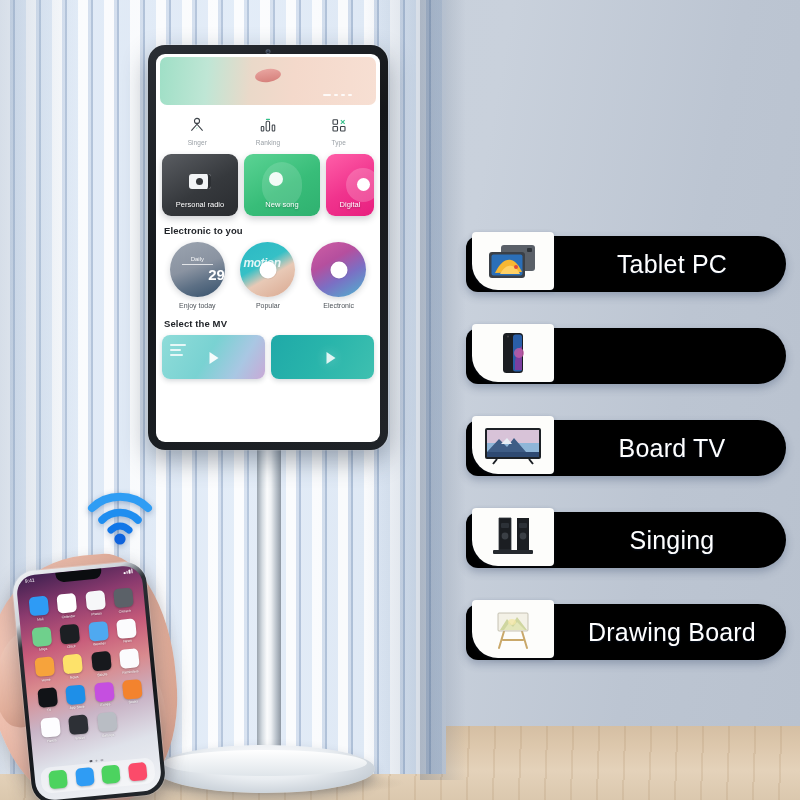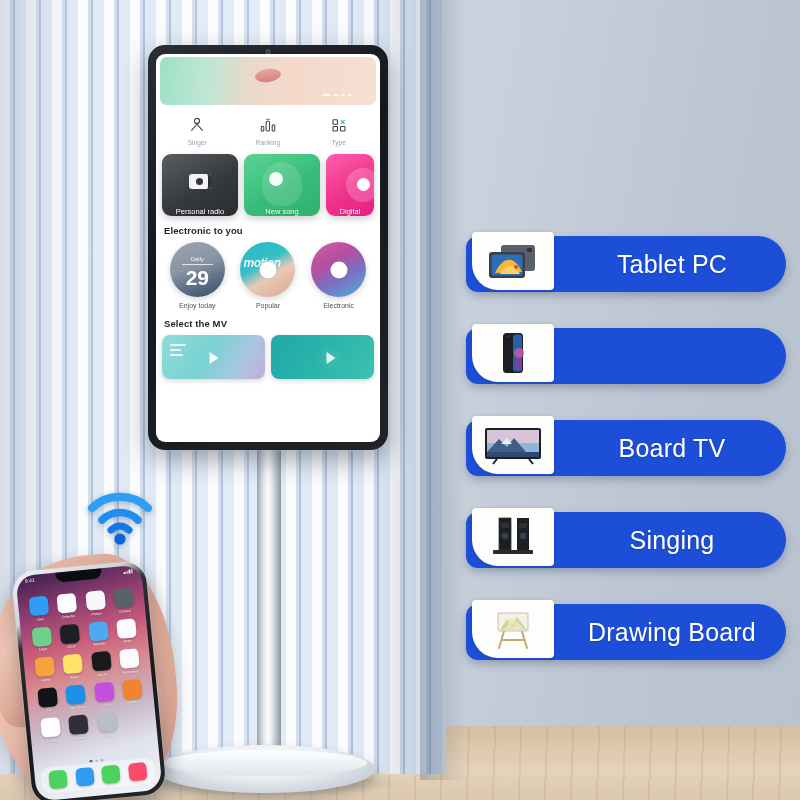--- a/index.html
+++ b/index.html
@@ -106,21 +106,21 @@
   
   .quicknav{ display:flex; margin:9px 6px 4px 6px; }
   .qn{ flex:1; text-align:center; }
   .qn-ico{ height:22px; display:flex; align-items:center; justify-content:center; }
   .qn-lbl{ font-size:6.5px; color:#9aa0a6; margin-top:3px; letter-spacing:.1px; }
 
   
   .cats{ display:flex; gap:6px; padding:4px 6px 0 6px; }
   .cat{
     position:relative; height:62px; border-radius:9px; overflow:hidden;
-    display:flex; align-items:flex-end; justify-content:center; 
+    display:flex; align-items:flex-end; justify-content:center; padding-bottom:7px;
     box-shadow:0 3px 7px rgba(30,40,55,.22);
   }
   .cat span{ font-size:7.5px; color:#fff; font-weight:500; position:relative; z-index:2; text-shadow:0 1px 2px rgba(0,0,0,.3); }
   .cat-a{ flex:0 0 76px; background:linear-gradient(150deg,#5a5d62,#36393d 55%,#2a2c30); }
   .cat-b{ flex:0 0 76px; background:linear-gradient(150deg,#5bd394,#38bd79 55%,#2fb170); }
   .cat-c{ flex:1 1 auto; background:linear-gradient(150deg,#ff5fa8,#f0338d 55%,#e81f7f); }
   .cat-a::before{
     content:""; position:absolute; left:50%; top:20px; transform:translateX(-50%);
     width:22px; height:15px; border-radius:3px; background:#f2f4f6;
     box-shadow:inset -6px 0 0 -3px #2d3034;
@@ -153,21 +153,21 @@
   
   .discs{ display:flex; justify-content:space-around; padding:0 6px; }
   .disc-wrap{ text-align:center; width:62px; }
   .disc{
     width:55px; height:55px; border-radius:50%; margin:0 auto;
     position:relative; overflow:hidden; box-shadow:0 2px 6px rgba(40,50,65,.2);
   }
   .disc-1{ background:linear-gradient(160deg,#9ba4b0 0%,#8a93a1 45%,#5d7085 70%,#35506b 100%); }
   .disc-1 .d-daily{ position:absolute; top:14px; left:0; right:0; font-size:6px; color:#fff; opacity:.92; }
   .disc-1 .d-rule{ position:absolute; top:22px; left:12px; right:12px; height:1px; background:rgba(255,255,255,.75); }
-  .disc-1 .d-num{ position:absolute; top:24px; left:0; right:0; font-size:21px; color:#fff; font-weight:600; }
+  .disc-1 .d-num{ position:absolute; top:24px; left:0; right:0; font-size:15px; color:#fff; font-weight:600;text-align:right; }
   .disc-2{ background:linear-gradient(150deg,#2bb8c4 0%,#35c0c6 40%,#e8c9b6 60%,#d9a78f 100%); }
   .disc-2 .d-word{
     position:absolute; top:14px; left:3px; font-size:12px; font-style:italic; font-weight:700;
     color:rgba(255,255,255,.85); letter-spacing:-.5px;
   }
   .disc-3{ background:linear-gradient(150deg,#cf5fa5 0%,#b54f9e 35%,#7b6fc4 62%,#4cb6cf 100%); }
   .disc-hole{
     position:absolute; left:50%; top:50%; transform:translate(-50%,-50%);
     width:17px; height:17px; border-radius:50%; background:#fff;
     box-shadow:0 0 0 1px rgba(0,0,0,.05);
@@ -257,21 +257,21 @@
     position:absolute; left:6px; right:6px; bottom:7px; height:26px;
     background:rgba(255,255,255,.42); border-radius:10px;
     display:flex; align-items:center; justify-content:space-around; padding:0 4px;
   }
   .ph-dock .ph-ic{ width:18px; height:18px; }
 
   
   .badges{ position:absolute; left:466px; top:236px; width:320px; }
   .badge{
     position:relative; height:56px; margin-bottom:36px;
-    background:#1d4ed8;
+    background:#000000;
     border-radius:12px 28px 28px 12px;
     display:flex; align-items:center;
     box-shadow:0 4px 9px rgba(40,60,95,.3);
   }
   .badge:last-child{ margin-bottom:0; }
   .badge-icon{
     position:absolute; left:6px; top:-4px;
     width:82px; height:58px;
     background:#fdfdfb;
     border-radius:4px 4px 4px 26px;

